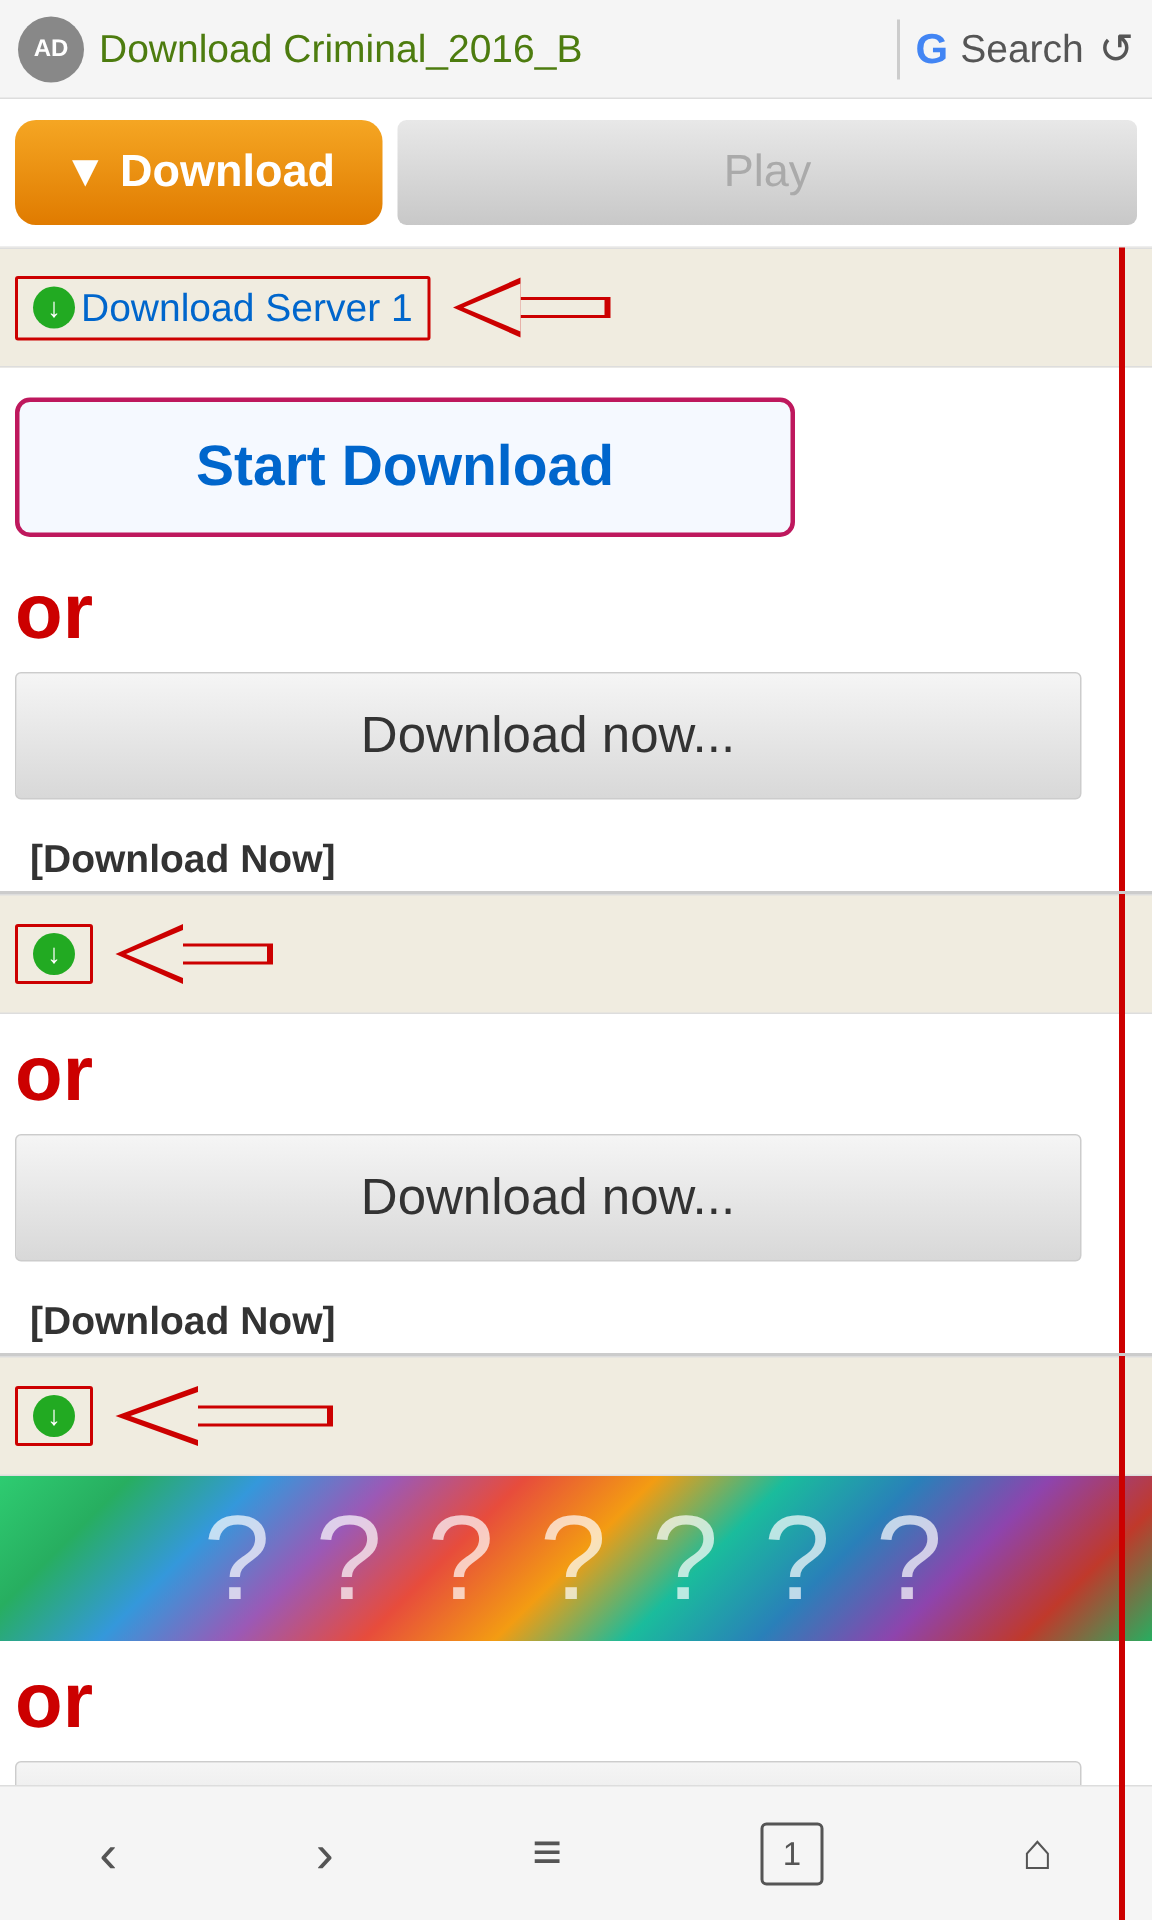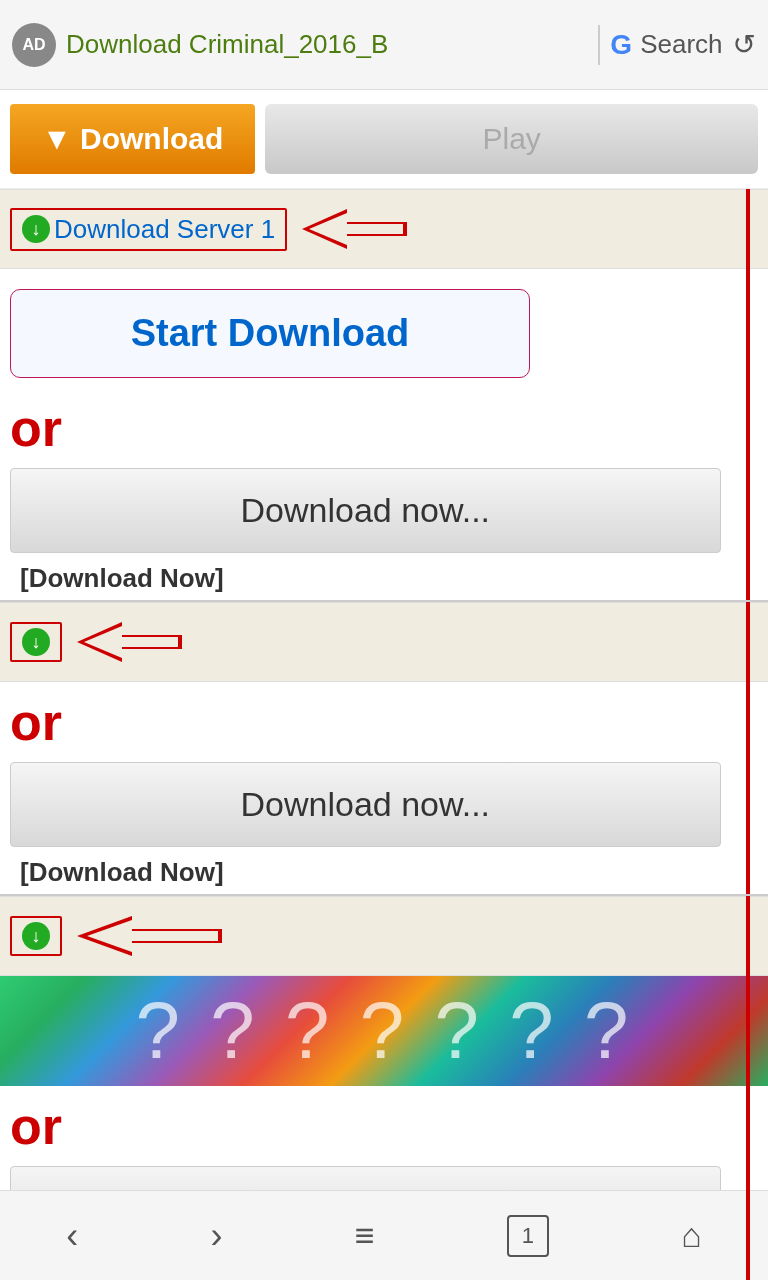--- a/index.html
+++ b/index.html
@@ -9,21 +9,21 @@
       min-height: 1280px;
       font-family: Arial, sans-serif;
       background: #fff;
       overflow-x: hidden;
     }
 
     
     .browser-bar {
       display: flex;
       align-items: center;
-      height: 90px;
+      height: 66px;
       background: #f5f5f5;
       border-bottom: 1px solid #ddd;
       padding: 0 12px;
       gap: 10px;
     }
     .ad-icon {
       width: 44px;
       height: 44px;
       border-radius: 50%;
       background: #888;
@@ -78,21 +78,21 @@
       display: flex;
       align-items: center;
       padding: 14px 10px;
       gap: 10px;
       border-bottom: 1px solid #eee;
     }
     .btn-download-orange {
       background: linear-gradient(180deg, #f5a623 0%, #e07b00 100%);
       color: white;
       border: none;
-      border-radius: 4px;
+      border-radius: 14px;
       padding: 18px 32px;
       font-size: 30px;
       font-weight: bold;
       cursor: pointer;
       display: flex;
       align-items: center;
       gap: 8px;
     }
     .btn-play {
       background: linear-gradient(180deg, #e8e8e8 0%, #c8c8c8 100%);
@@ -144,21 +144,21 @@
     }
 
     
     .start-download-area {
       padding: 20px 10px 10px 10px;
       background: #fff;
     }
     .btn-start-download {
       display: block;
       width: 520px;
-      border: 1px solid #be185d;
+      border: 3px solid #be185d;
       border-radius: 10px;
       padding: 22px;
       font-size: 38px;
       color: #0066cc;
       font-weight: bold;
       text-align: center;
       background: #f5f9ff;
       cursor: pointer;
       margin: 0 auto 0 0;
     }
@@ -173,21 +173,21 @@
       display: block;
       width: 95%;
       border: 1px solid #ccc;
       border-radius: 4px;
       padding: 22px;
       font-size: 34px;
       color: #333;
       text-align: center;
       background: linear-gradient(180deg, #f5f5f5 0%, #d8d8d8 100%);
       cursor: pointer;
-      margin-bottom: 4px;
+      margin-bottom: 18px;
     }
     .download-now-link {
       font-size: 26px;
       font-weight: bold;
       color: #333;
       padding: 6px 10px;
       display: block;
     }
 
     

